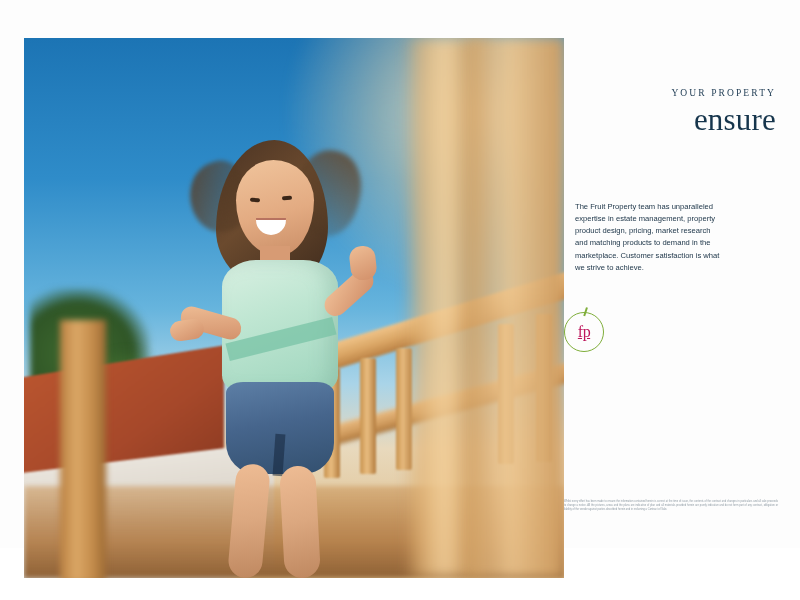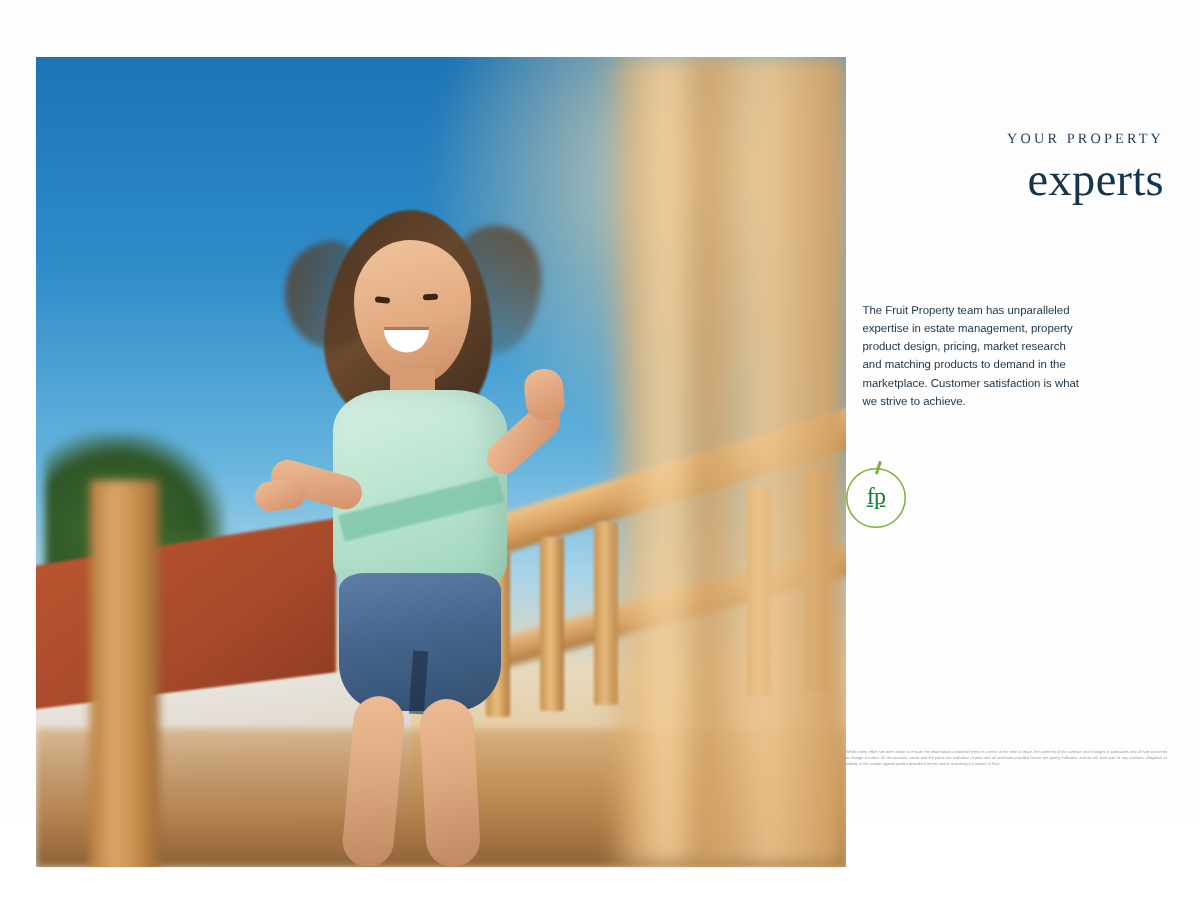--- a/index.html
+++ b/index.html
@@ -306,21 +306,21 @@
     position: relative;
   }
   .logo .fp {
     position: absolute;
     inset: 0;
     display: flex;
     align-items: center;
     justify-content: center;
     font-family: "Liberation Serif", serif;
     font-size: 16px;
-    color: #15803d;
+    color: #be185d;
     letter-spacing: -0.5px;
     text-decoration: underline;
   }
   .logo .stem {
     position: absolute;
     left: 50%;
     top: -6px;
     width: 1.6px;
     height: 9px;
     background: #7fae3a;
@@ -384,21 +384,21 @@
       <div class="leg l"></div>
       <div class="leg r"></div>
     </div>
 
     <div class="post-center"></div>
     <div class="post-right"></div>
   </div>
 
   <div class="content">
     <div class="eyebrow">YOUR PROPERTY</div>
-    <div class="headline">experts</div>
+    <div class="headline">ensure</div>
     <div class="body-copy">The Fruit Property team has unparalleled expertise in estate management, property product design, pricing, market research and matching products to demand in the marketplace. Customer satisfaction is what we strive to achieve.</div>
 
     <div class="logo">
       <span class="stem"></span>
       <span class="fp">fp</span>
     </div>
   </div>
 
   <div class="disclaimer">Whilst every effort has been made to ensure the information contained herein is correct at the time of issue, the contents of the contract and changes in particulars and all sale proceeds to change a notice. All the pictures, areas and the plans are indicative of plan and all materials provided herein are purely indicative and do not form part of any contract, obligation or liability of the vendor against parties described herein and in reckoning a Contract of Sale.</div>
 

